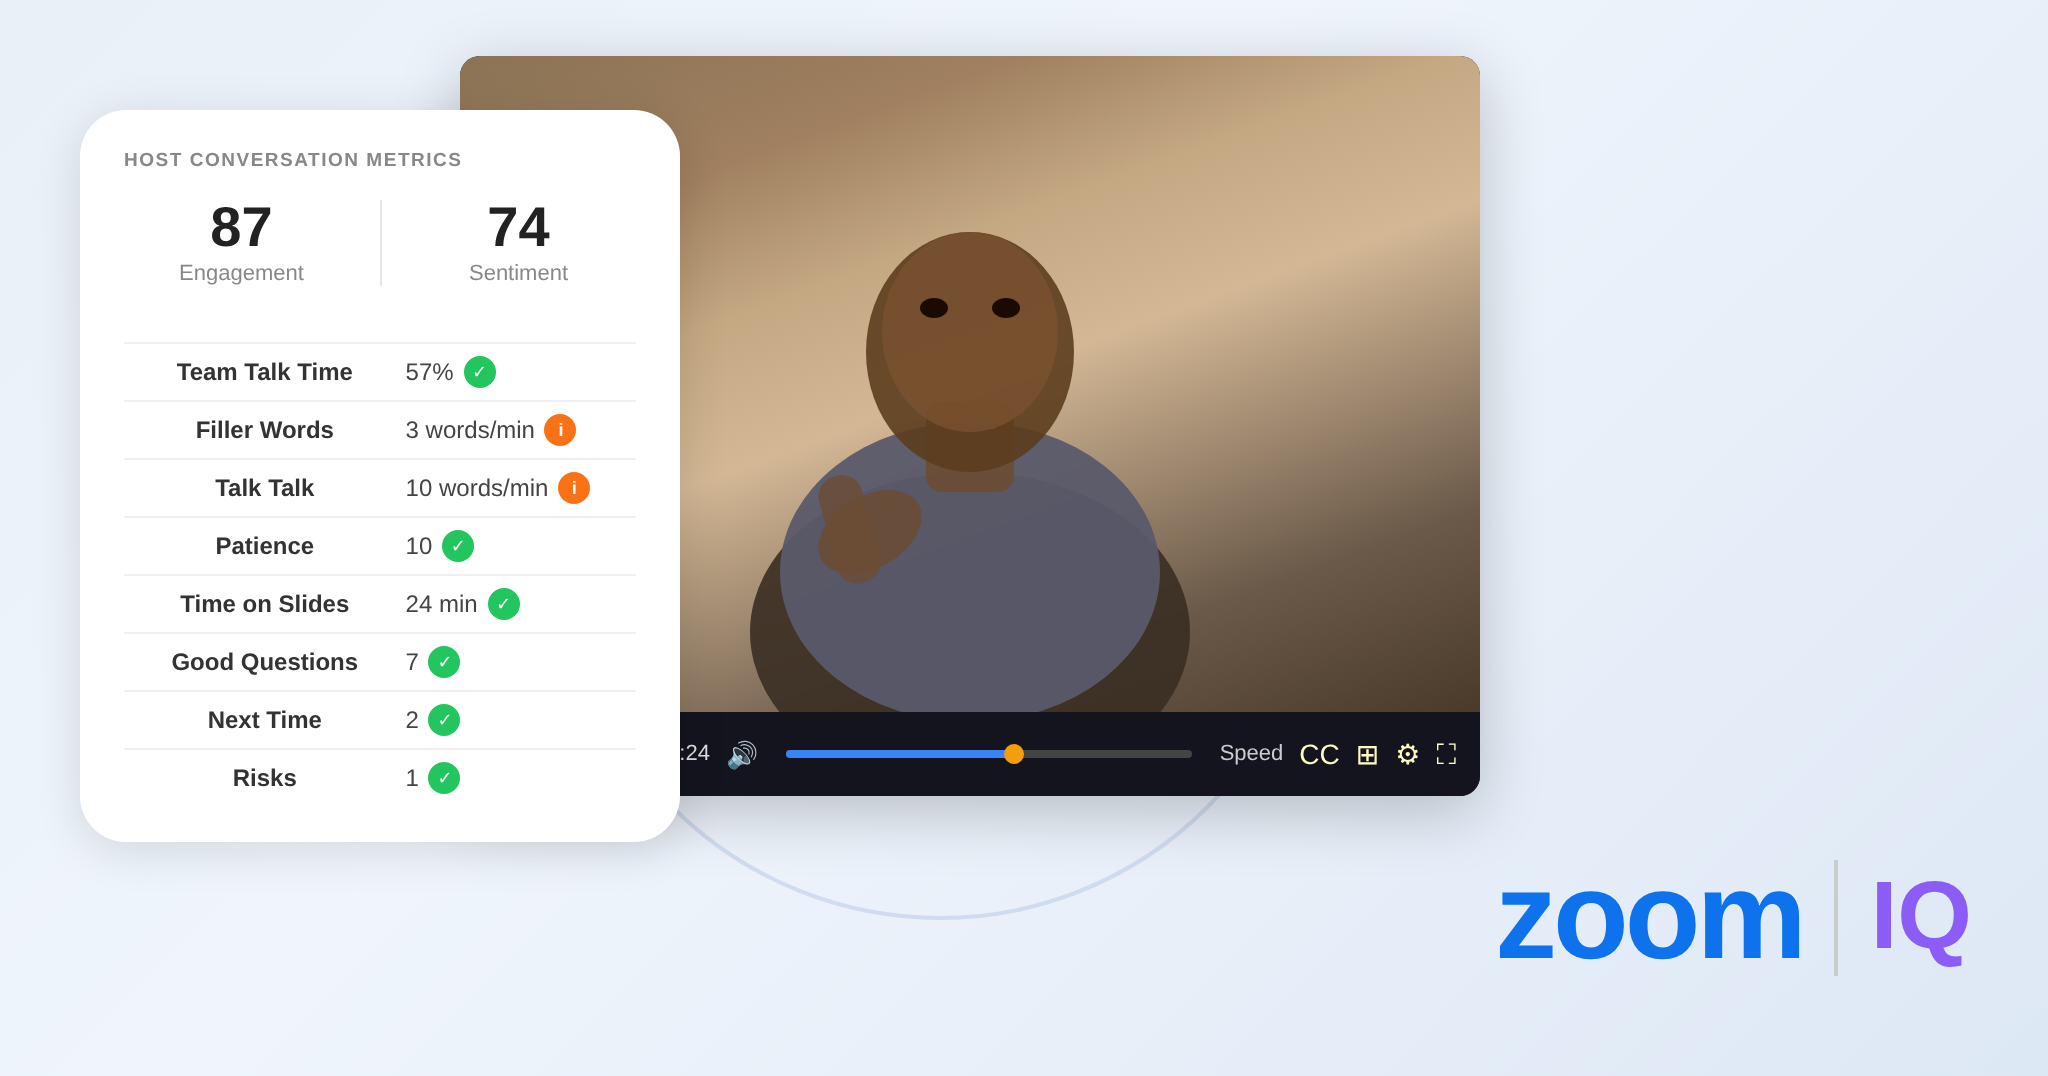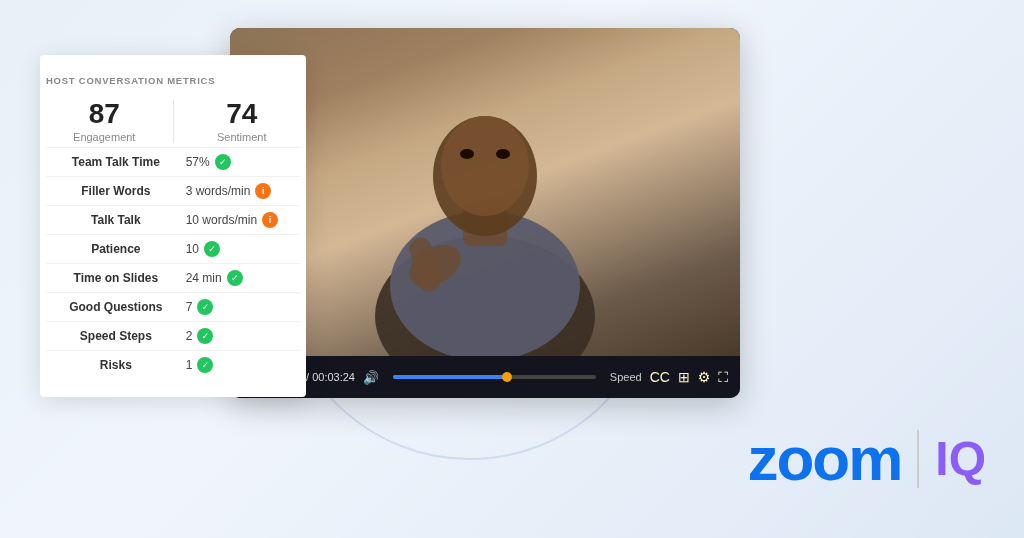--- a/index.html
+++ b/index.html
@@ -23,41 +23,41 @@
       top: 80px;
       left: 280px;
       pointer-events: none;
     }
 
     
     .metrics-card {
       position: absolute;
       left: 40px;
       top: 55px;
-      width: 266px;
+      width: 300px;
       background: #ffffff;
-      border-radius: 4px;
+      border-radius: 23px;
       box-shadow: 0 4px 24px rgba(0,0,0,0.12);
-      padding: 20px 6px 18px;
+      padding: 20px 22px 18px;
       z-index: 10;
     }
 
     .card-title {
       font-size: 9.5px;
       font-weight: 600;
       letter-spacing: 0.08em;
       color: #888;
       text-transform: uppercase;
       margin-bottom: 14px;
     }
 
     .scores-row {
       display: flex;
       gap: 0;
-      margin-bottom: 4px;
+      margin-bottom: 28px;
     }
 
     .score-block {
       flex: 1;
       text-align: center;
     }
 
     .score-number {
       font-size: 28px;
       font-weight: 700;
@@ -317,21 +317,21 @@
             <span class="metric-value">24 min <span class="icon-check">✓</span></span>
           </td>
         </tr>
         <tr>
           <td class="metric-name">Good Questions</td>
           <td>
             <span class="metric-value">7 <span class="icon-check">✓</span></span>
           </td>
         </tr>
         <tr>
-          <td class="metric-name">Speed Steps</td>
+          <td class="metric-name">Next Time</td>
           <td>
             <span class="metric-value">2 <span class="icon-check">✓</span></span>
           </td>
         </tr>
         <tr>
           <td class="metric-name">Risks</td>
           <td>
             <span class="metric-value">1 <span class="icon-check">✓</span></span>
           </td>
         </tr>

